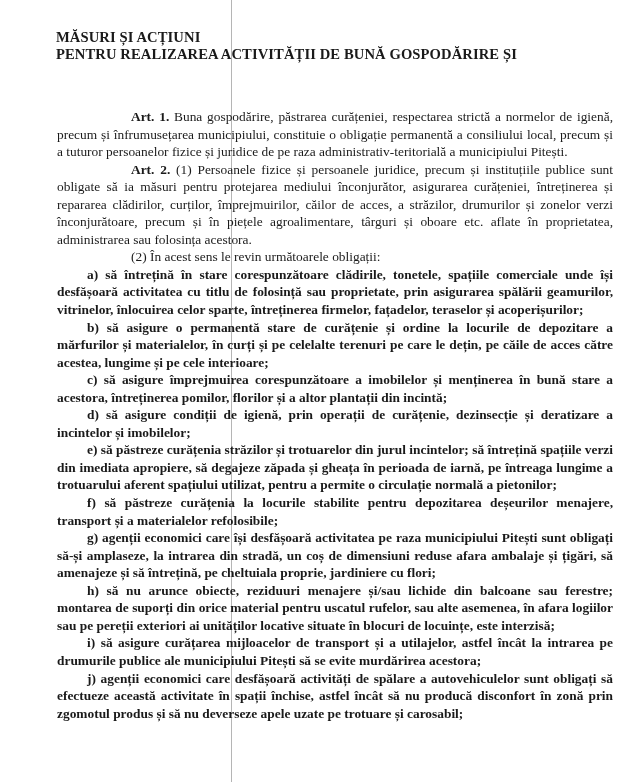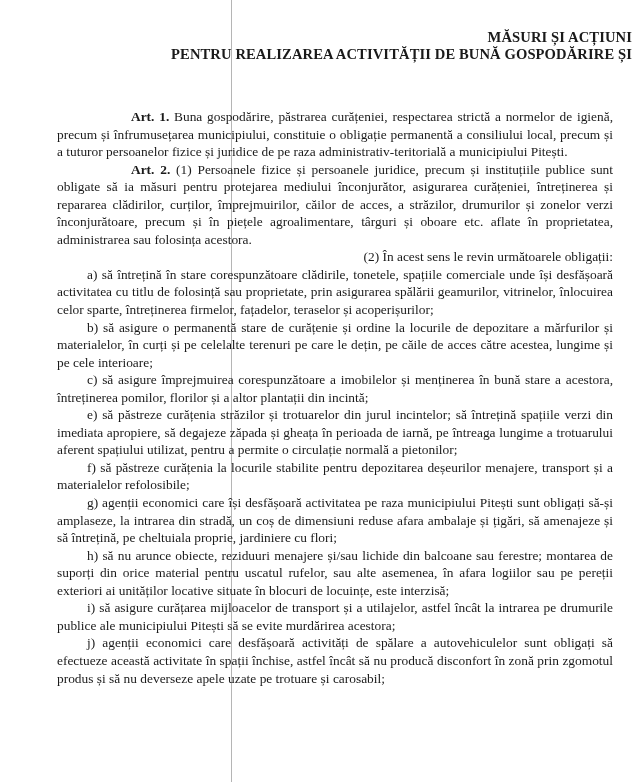--- a/index.html
+++ b/index.html
@@ -21,42 +21,42 @@
       top: 0;
       width: 1px;
       height: 782px;
       background: #b5b5b5;
     }
     .title {
       position: absolute;
       top: 29px;
       left: 0;
       width: 632px;
-      text-align: right;
+      text-align: left;
       font-weight: bold;
       font-size: 14.6px;
       line-height: 16.6px;
       letter-spacing: 0.1px;
     }
     .title div { margin-left: 56px; }
     .body {
       position: absolute;
       top: 108px;
       left: 57px;
       width: 556px;
       font-size: 13.4px;
       line-height: 17.55px;
       text-align: justify;
     }
     .para {
       margin: 0;
       text-indent: 74px;
     }
-    .para.item { text-indent: 30px; }
-    .para.sub { text-indent: 74px; text-align: right; }
+    .para.item { text-indent: 30px; font-weight: bold; }
+    .para.sub { text-indent: 74px; text-align: left; }
     .art-label { font-weight: bold; font-family: Liberation Serif, serif; }
   </style>
 </head>
 <body>
 
 <div class="scan-line"></div>
 
 <div class="title">
   <div>MĂSURI ȘI ACȚIUNI</div>
   <div>PENTRU REALIZAREA ACTIVITĂȚII DE BUNĂ GOSPODĂRIRE ȘI</div>
@@ -65,19 +65,20 @@
 <div class="body">
   <p class="para"><span class="art-label">Art. 1.</span><span> Buna gospodărire, păstrarea curățeniei, respectarea strictă a normelor de igienă, precum și înfrumusețarea municipiului, constituie o obligație permanentă a consiliului local, precum și a tuturor persoanelor fizice și juridice de pe raza administrativ-teritorială a municipiului Pitești.</span></p>
 
   <p class="para"><span class="art-label">Art. 2.</span><span> (1) Persoanele fizice și persoanele juridice, precum și instituțiile publice sunt obligate să ia măsuri pentru protejarea mediului înconjurător, asigurarea curățeniei, întreținerea și repararea clădirilor, curților, împrejmuirilor, căilor de acces, a străzilor, drumurilor și zonelor verzi înconjurătoare, precum și în piețele agroalimentare, târguri și oboare etc. aflate în proprietatea, administrarea sau folosința acestora.</span></p>
 
   <p class="para sub">(2) În acest sens le revin următoarele obligații:</p>
 
   <p class="para item">a) să întrețină în stare corespunzătoare clădirile, tonetele, spațiile comerciale unde își desfășoară activitatea cu titlu de folosință sau proprietate, prin asigurarea spălării geamurilor, vitrinelor, înlocuirea celor sparte, întreținerea firmelor, fațadelor, teraselor și acoperișurilor;</p>
   <p class="para item">b) să asigure o permanentă stare de curățenie și ordine la locurile de depozitare a mărfurilor și materialelor, în curți și pe celelalte terenuri pe care le dețin, pe căile de acces către acestea, lungime și pe cele interioare;</p>
   <p class="para item">c) să asigure împrejmuirea corespunzătoare a imobilelor și menținerea în bună stare a acestora, întreținerea pomilor, florilor și a altor plantații din incintă;</p>
+  <p class="para item">d) să asigure condiții de igienă, prin operații de curățenie, dezinsecție și deratizare a incintelor și imobilelor;</p>
   <p class="para item">e) să păstreze curățenia străzilor și trotuarelor din jurul incintelor; să întrețină spațiile verzi din imediata apropiere, să degajeze zăpada și gheața în perioada de iarnă, pe întreaga lungime a trotuarului aferent spațiului utilizat, pentru a permite o circulație normală a pietonilor;</p>
   <p class="para item">f) să păstreze curățenia la locurile stabilite pentru depozitarea deșeurilor menajere, transport și a materialelor refolosibile;</p>
   <p class="para item">g) agenții economici care își desfășoară activitatea pe raza municipiului Pitești sunt obligați să-și amplaseze, la intrarea din stradă, un coș de dimensiuni reduse afara ambalaje și țigări, să amenajeze și să întrețină, pe cheltuiala proprie, jardiniere cu flori;</p>
   <p class="para item">h) să nu arunce obiecte, reziduuri menajere și/sau lichide din balcoane sau ferestre; montarea de suporți din orice material pentru uscatul rufelor, sau alte asemenea, în afara logiilor sau pe pereții exteriori ai unităților locative situate în blocuri de locuințe, este interzisă;</p>
   <p class="para item">i) să asigure curățarea mijloacelor de transport și a utilajelor, astfel încât la intrarea pe drumurile publice ale municipiului Pitești să se evite murdărirea acestora;</p>
   <p class="para item">j) agenții economici care desfășoară activități de spălare a autovehiculelor sunt obligați să efectueze această activitate în spații închise, astfel încât să nu producă disconfort în zonă prin zgomotul produs și să nu deverseze apele uzate pe trotuare și carosabil;</p>
 </div>
 
 </body></html>

